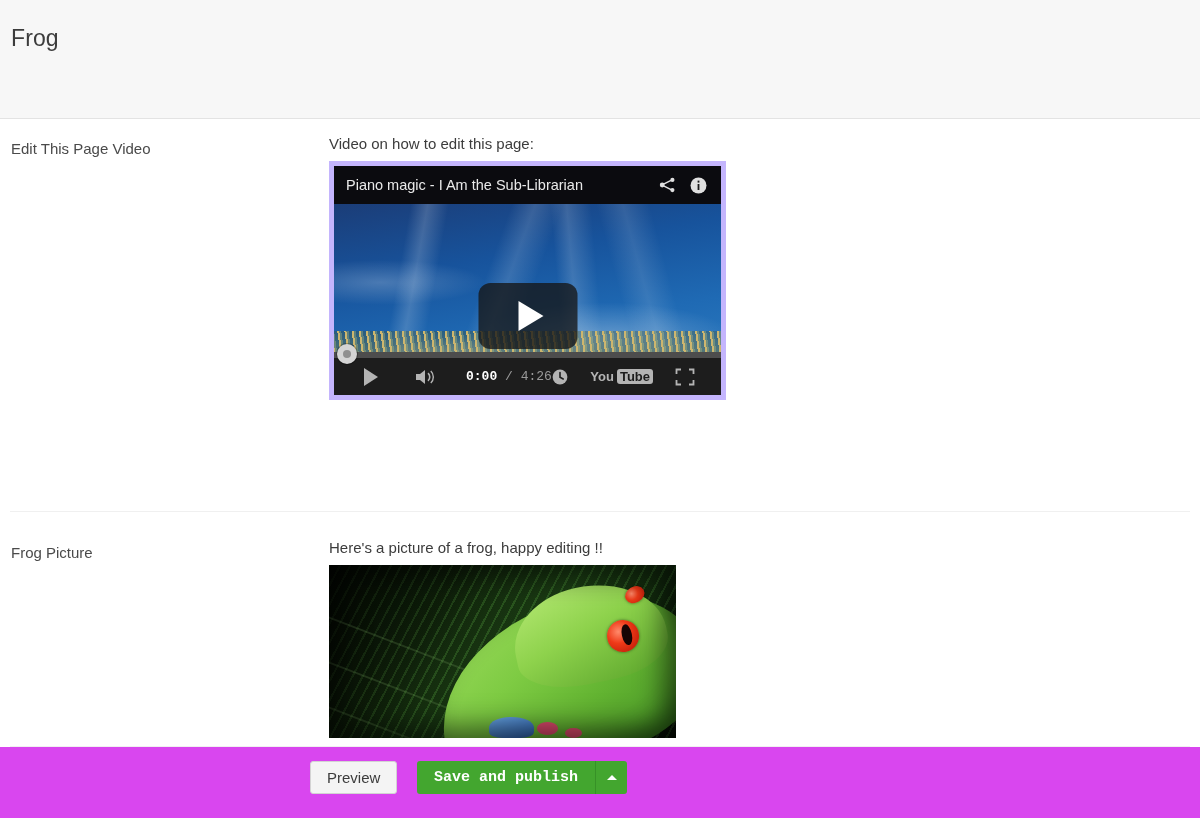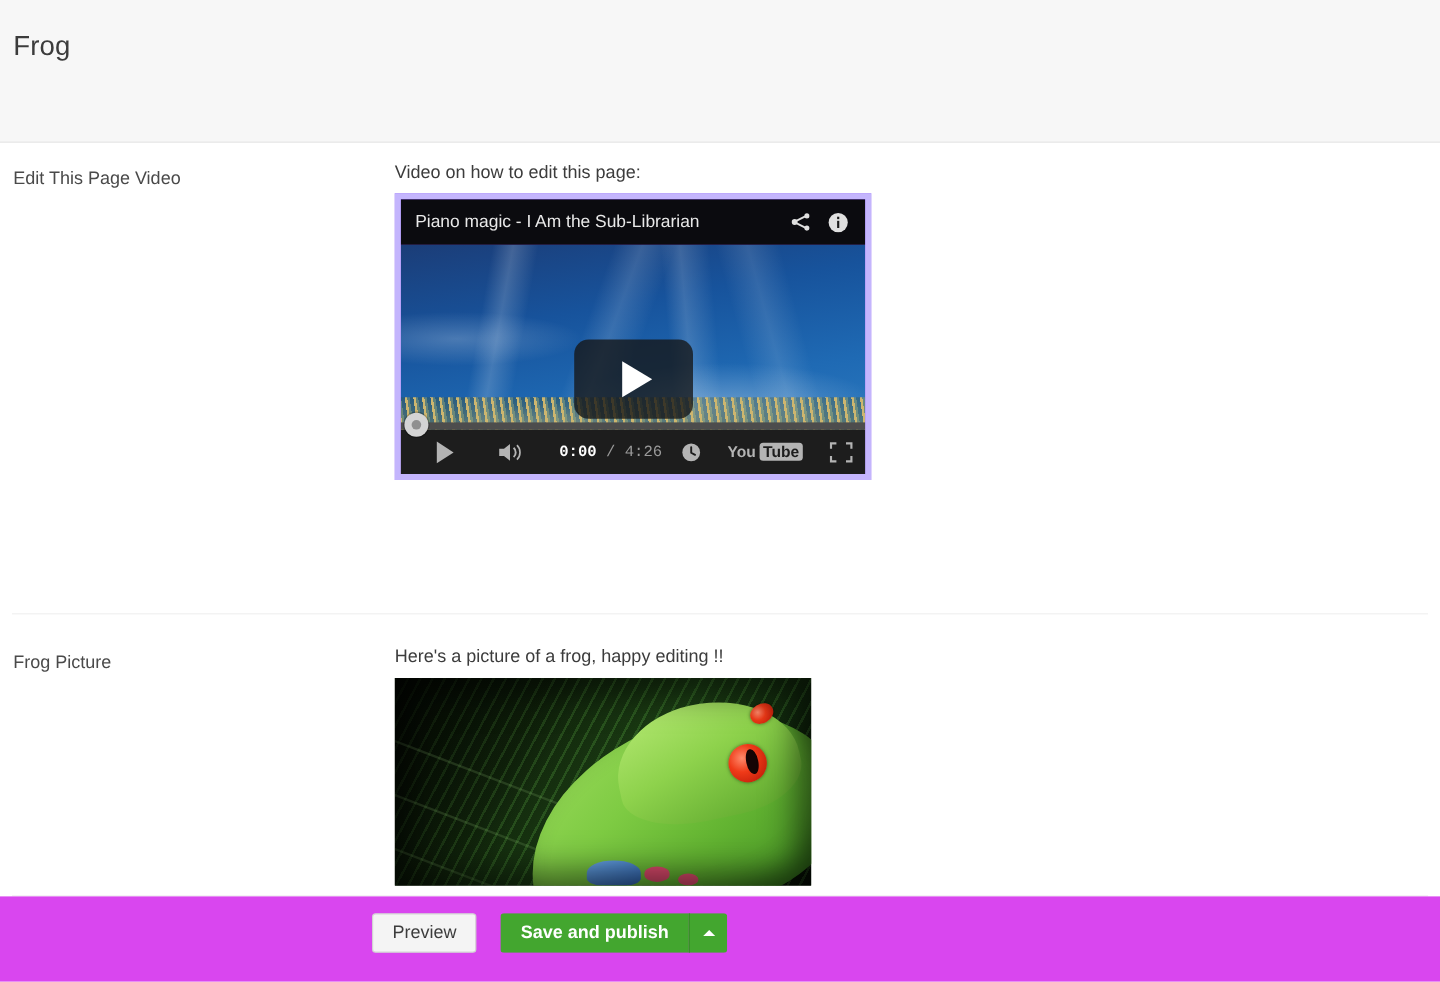--- a/index.html
+++ b/index.html
@@ -247,21 +247,21 @@
     font-family: Liberation Mono, monospace;
     white-space: nowrap;
   }
   .time-current { color: #ffffff; font-weight: bold; }
   .time-total { color: #9a9a9a; }
   .ctl-right {
     margin-left: auto;
     display: flex;
     align-items: center;
     gap: 22px;
-    padding-right: 10px;
+    padding-right: 26px;
   }
   .yt-logo {
     display: inline-flex;
     align-items: center;
     gap: 3px;
     font-size: 13px;
     font-weight: bold;
     color: #b4b4b4;
     font-family: "Liberation Sans", sans-serif;
   }
@@ -376,21 +376,21 @@
     overflow: hidden;
   }
   .btn-save {
     height: 33px;
     padding: 0 17px;
     background: #43a62f;
     border: none;
     color: #ffffff;
     font-size: 15px;
     font-weight: bold;
-    font-family: Liberation Sans, sans-serif;
+    font-family: Liberation Mono, monospace;
     cursor: pointer;
   }
   .btn-save-caret {
     width: 32px;
     height: 33px;
     background: #43a62f;
     border: none;
     border-left: 1px solid #379127;
     cursor: pointer;
     display: flex;

